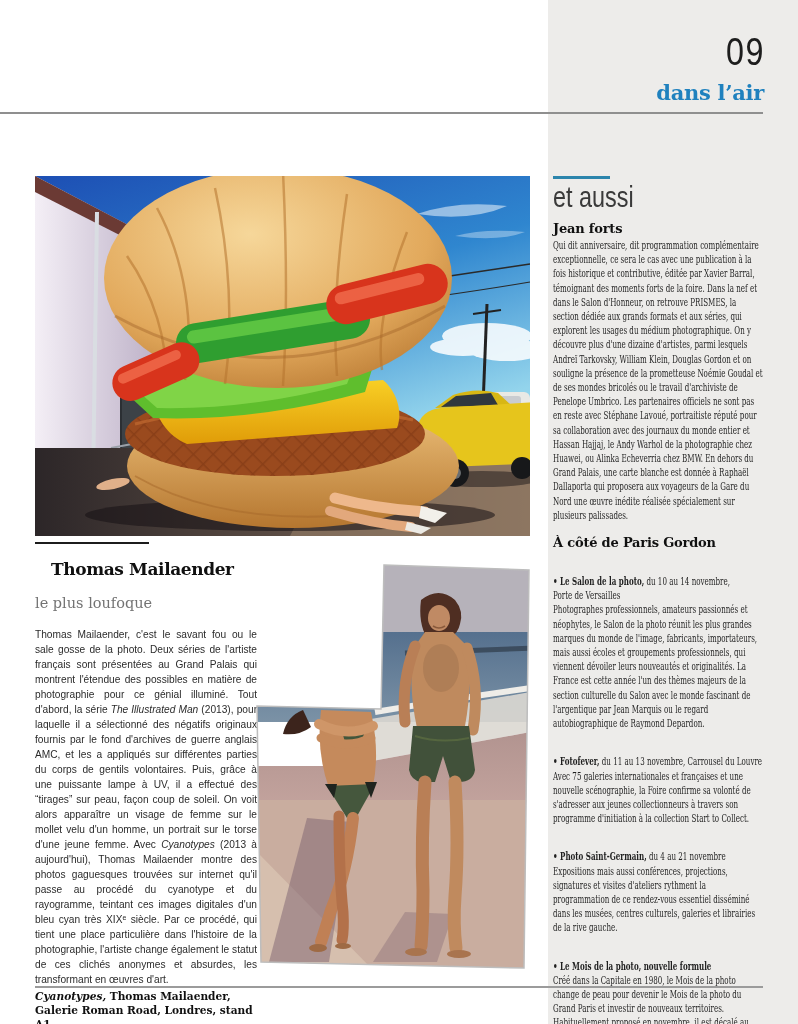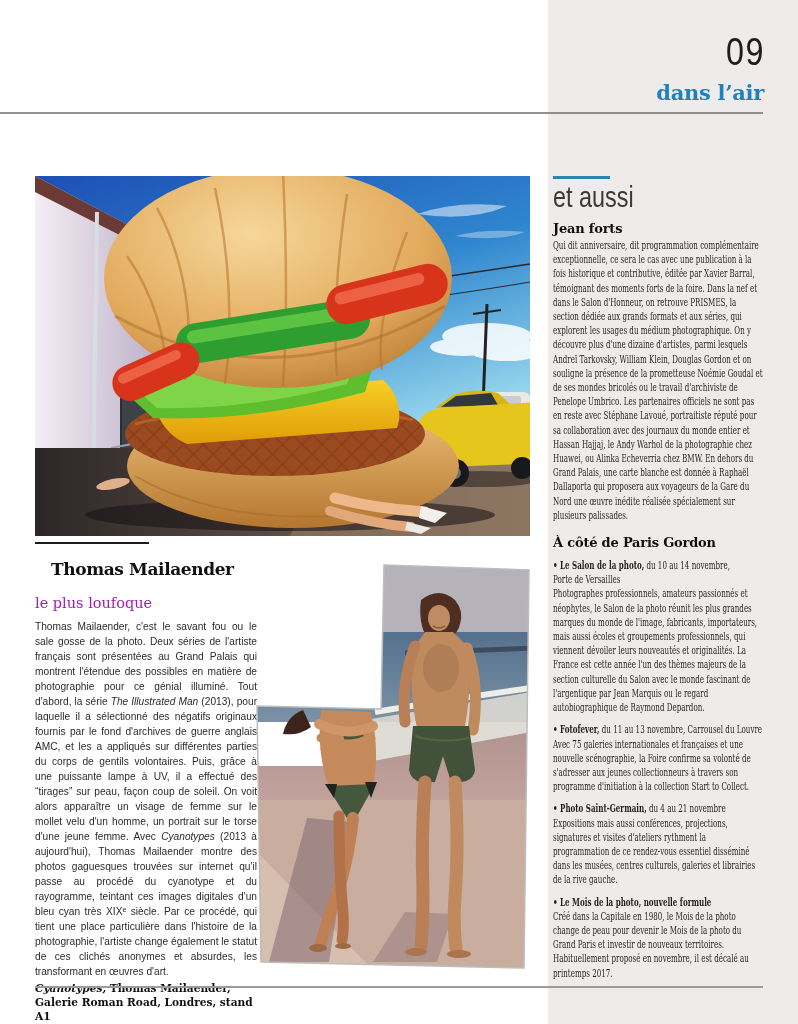--- a/index.html
+++ b/index.html
@@ -22,21 +22,21 @@
   }
 
   figure{margin:0;padding:0;}
   figure.burger{position:absolute;left:35px;top:176px;width:495px;height:360px;}
   figure.beach{position:absolute;left:254px;top:560px;width:284px;height:412px;}
   figure svg{display:block;}
 
   .article{position:absolute;left:35px;top:542px;width:222px;}
   .article .overline{width:114px;height:2px;background:#1c1c1c;margin:0 0 5px 0;}
   .article h1{font-family:"DejaVu Serif",serif;font-size:17px;line-height:19px;font-weight:bold;margin:16px;color:#101010;letter-spacing:-.4px;}
-  .article h2{font-family:"DejaVu Serif",serif;font-size:14.5px;line-height:17px;font-weight:normal;margin:0 0 7px 0;color:#a21caf;}
+  .article h2{font-family:"DejaVu Serif",serif;font-size:14.5px;line-height:17px;font-weight:normal;margin:0 0 15px 0;color:#737373;}
   .article .body{
     font-size:11px;line-height:15px;text-align:justify;color:#2b2b2b;margin:0;
     width:240px;transform:scaleX(.925);transform-origin:left top;
   }
   .article .credit{
     font-family:"DejaVu Serif",serif;font-weight:bold;font-size:10.6px;line-height:14px;
     color:#101010;margin:2px 0 0 0;
   }
 
   .sidebar{position:absolute;left:553px;top:176px;width:212px;}
@@ -44,21 +44,21 @@
   .kicker{
     font-size:30px;line-height:32px;color:#3a3a3a;font-weight:400;letter-spacing:0;
     transform:scaleX(.78);transform-origin:left top;margin:0 0 8px 0;
   }
   .sb-h{font-family:"DejaVu Serif",serif;font-weight:bold;font-size:13px;line-height:16px;color:#101010;margin:0 0 2px 0;letter-spacing:-.2px;}
   .sb-h.h2gap{margin-top:12px;}
   .sb-text{
     font-family:"DejaVu Serif",serif;font-size:10.8px;line-height:14.2px;color:#1f1f1f;
     width:320px;transform:scaleX(.66);transform-origin:left top;margin:0;
   }
-  .sb-item{margin-top:8px;}
+  .sb-item{margin-top:24px;}
 </style>
 </head>
 <body>
 
 <div class="right-strip"></div>
 <div class="top-rule"></div>
 <div class="page-number">09</div>
 <div class="section-label">dans l’air</div>
 
 <figure class="burger">

